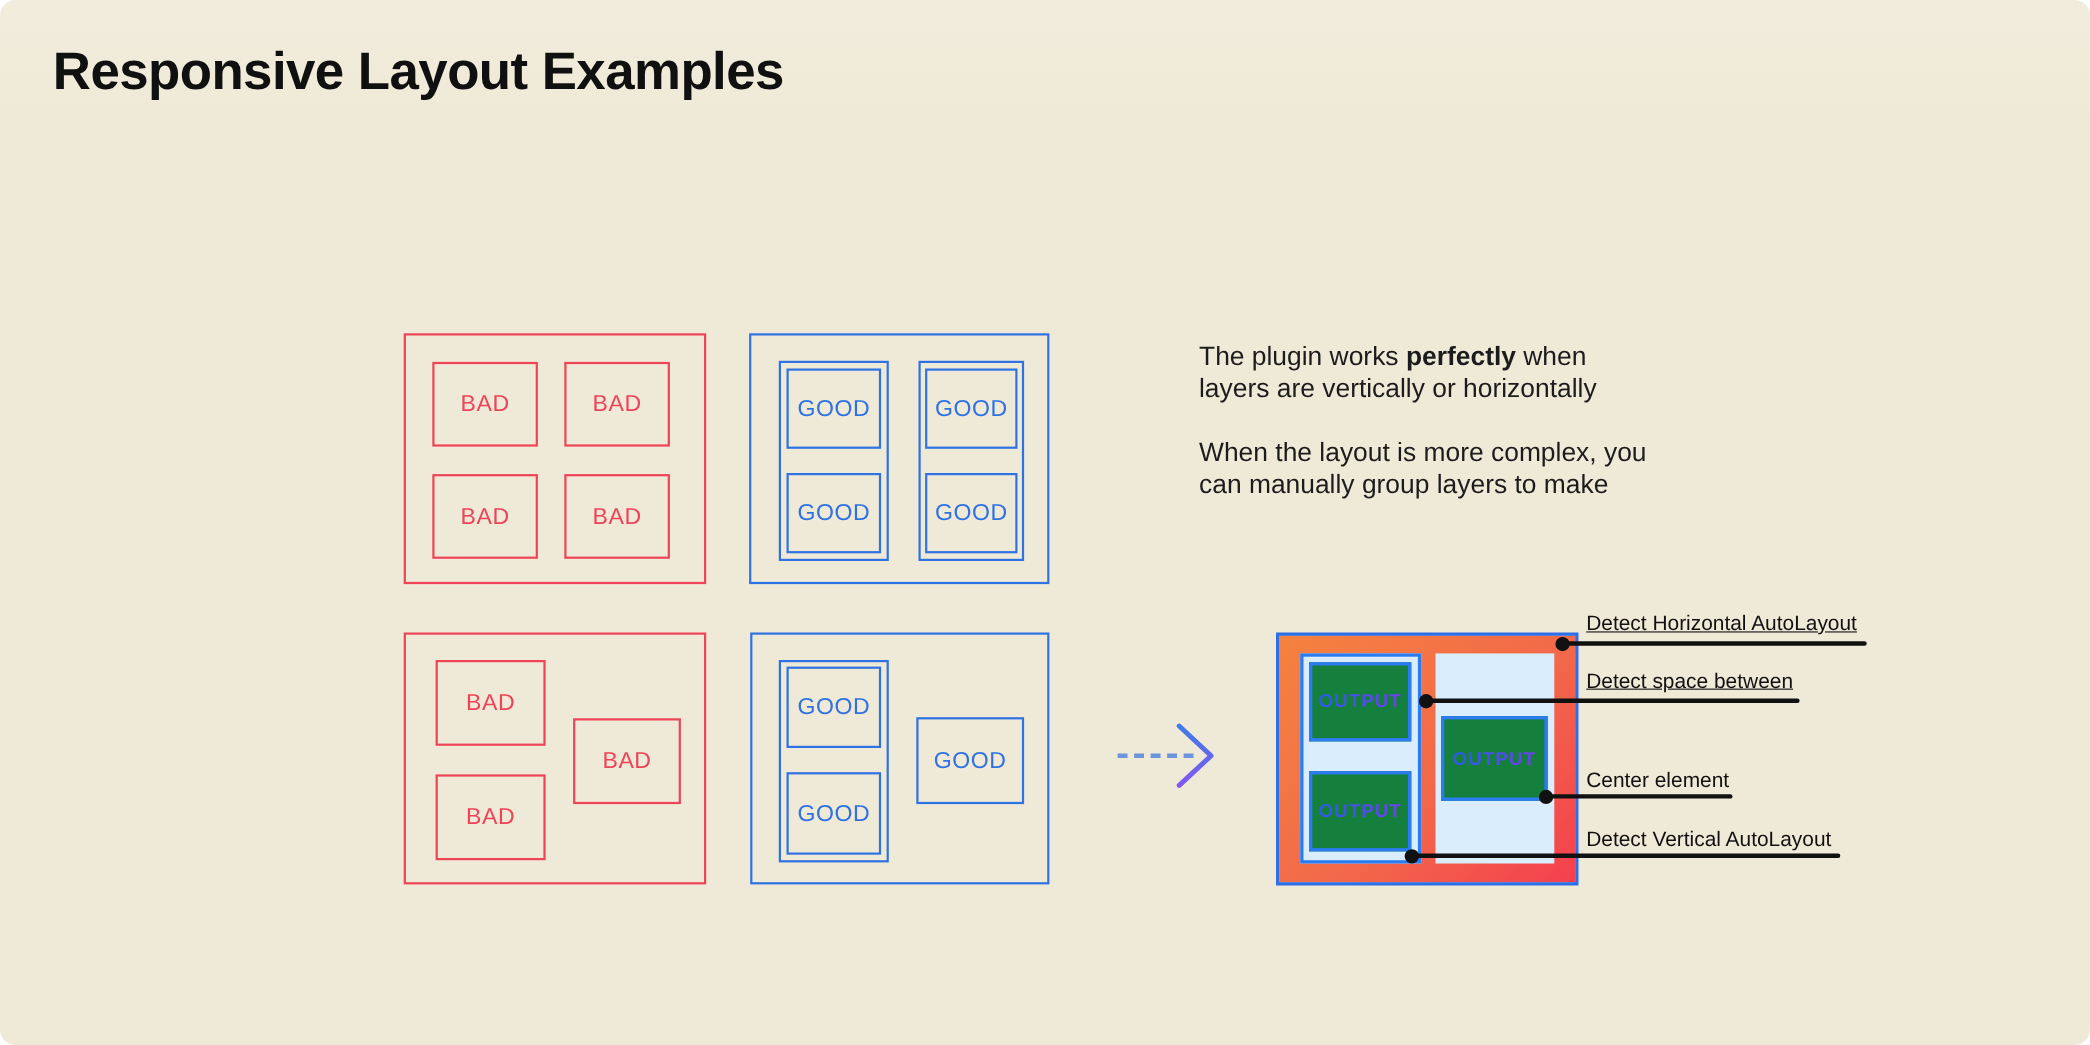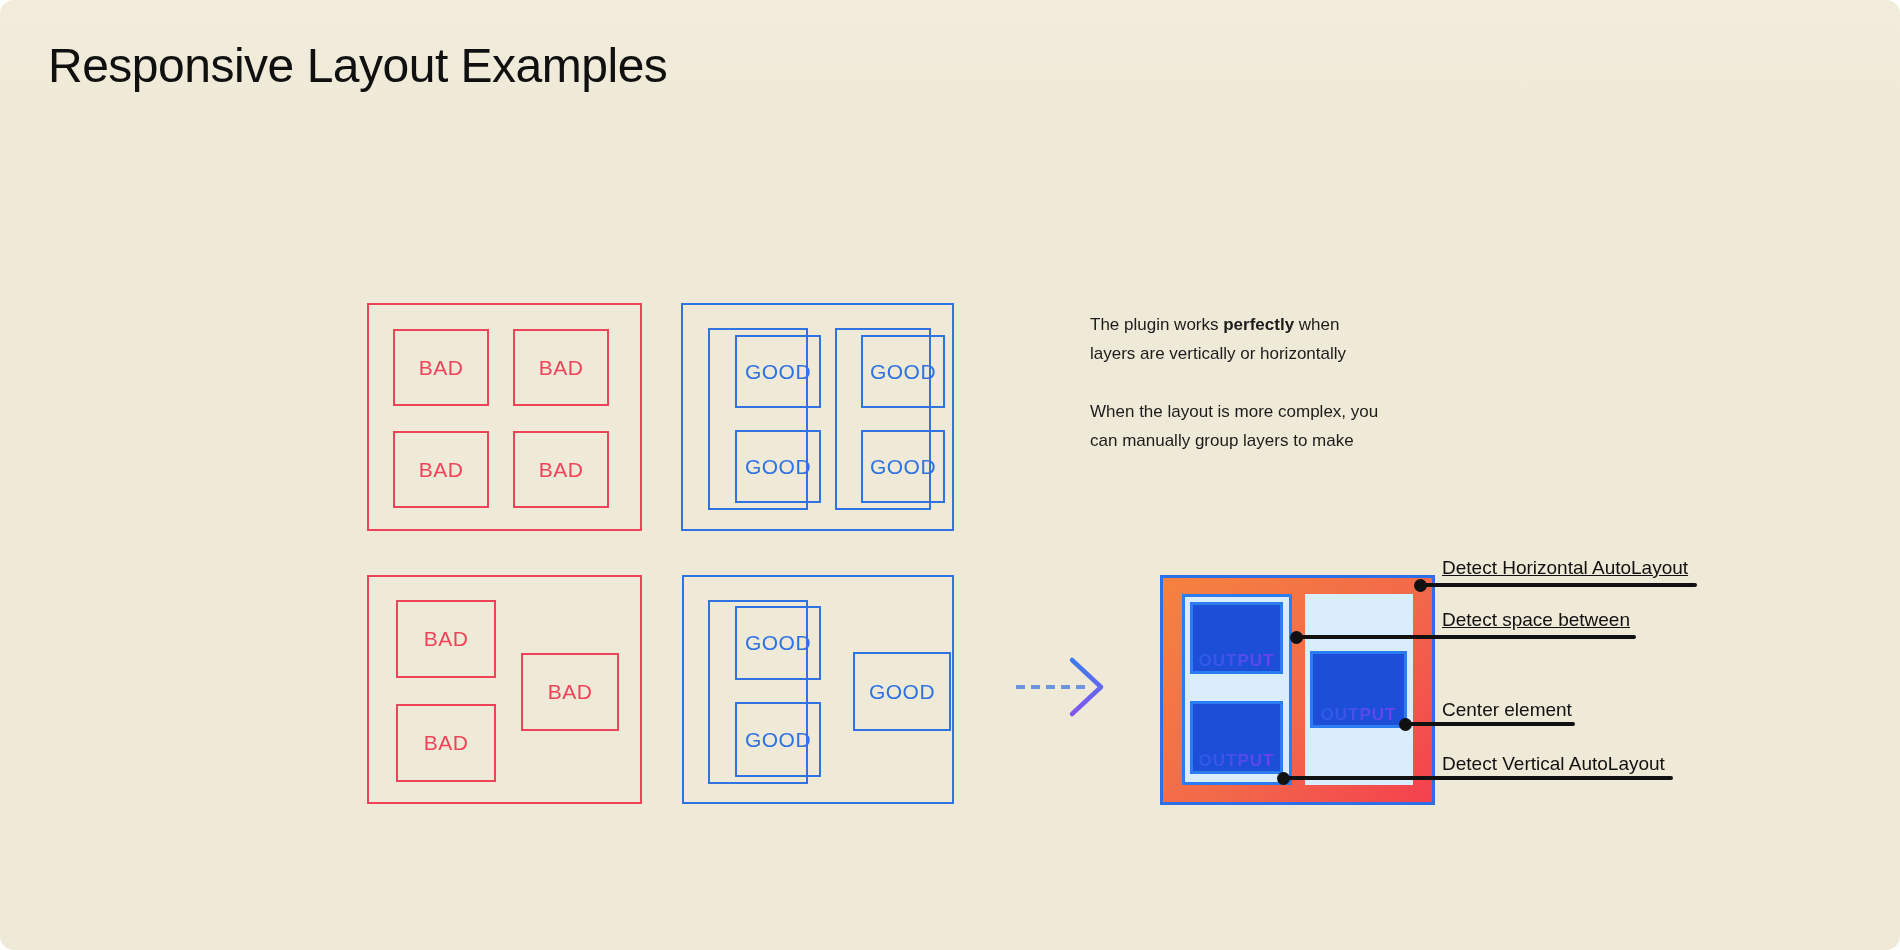--- a/index.html
+++ b/index.html
@@ -4,30 +4,30 @@
 <style>
   html,body{margin:0;padding:0;background:#ffffff;}
   *{box-sizing:border-box;font-family:"Liberation Sans",sans-serif;}
   .canvas{
     position:relative;width:1900px;height:950px;overflow:hidden;
     background:linear-gradient(180deg,#f2ecdd 0%,#efe9d7 12%,#efe9d7 100%);
     border-radius:14px;
   }
   .page-title{
     position:absolute;left:48px;top:38px;margin:0;
-    font-size:48px;font-weight:400;letter-spacing:-0.5px;color:#101010;
+    font-size:48px;font-weight:700;letter-spacing:-0.5px;color:#101010;
   }
   
   .group{position:absolute;border:2px solid;}
   .group.red{border-color:#ee4358;}
   .group.blue{border-color:#2f72e4;}
   .cell{position:absolute;border:2px solid;display:flex;align-items:center;justify-content:center;
         font-size:21px;letter-spacing:0.5px;}
   .cell.red{border-color:#ee4358;color:#ee4358;}
-  .cell.blue{border-color:#2f72e4;color:#2f72e4;margin-left:20px;}
+  .cell.blue{border-color:#2f72e4;color:#2f72e4;}
   .colframe{position:absolute;border:2px solid #2f72e4;}
   
   #g1{left:367px;top:303px;width:275px;height:228px;}
   #g1 .b1{left:24px;top:24px;width:96px;height:77px;}
   #g1 .b2{left:144px;top:24px;width:96px;height:77px;}
   #g1 .b3{left:24px;top:126px;width:96px;height:77px;}
   #g1 .b4{left:144px;top:126px;width:96px;height:77px;}
   
   #g2{left:681px;top:303px;width:273px;height:228px;}
   #g2 .colA{left:25px;top:23px;width:100px;height:182px;}
@@ -42,39 +42,39 @@
   #g3 .b2{left:27px;top:127px;width:100px;height:78px;}
   #g3 .b3{left:152px;top:76px;width:98px;height:78px;}
   
   #g4{left:682px;top:575px;width:272px;height:229px;}
   #g4 .colA{left:24px;top:23px;width:100px;height:184px;}
   #g4 .colA .b1{left:5px;top:4px;width:86px;height:74px;}
   #g4 .colA .b2{left:5px;top:100px;width:86px;height:75px;}
   #g4 .b3{left:149px;top:75px;width:98px;height:79px;}
   
   .desc{position:absolute;left:1090px;top:310px;width:470px;color:#1c1c1c;
-        font-size:17px;line-height:29px;}
+        font-size:24px;line-height:29px;}
   .desc .gap{height:29px;}
   .desc b{font-weight:700;}
   
   .flow-arrow{position:absolute;left:1008px;top:653px;}
   
   .output-frame{
     position:absolute;left:1160px;top:575px;width:275px;height:230px;
     border:3px solid #2e6fe8;
     background:linear-gradient(135deg,#f5823f 0%,#f2694a 55%,#f4404e 100%);
   }
   .o-colframe{
     position:absolute;left:19px;top:16px;width:110px;height:191px;
     border:3px solid #2b7cf0;background:#d9edfc;
   }
   .o-palecol{position:absolute;left:142px;top:16px;width:108px;height:191px;background:#d9edfc;}
   .obox{
-    position:absolute;background:#1d4ed8;border:3px solid #2b7cf0;
-    display:flex;align-items:flex-end;justify-content:center;
+    position:absolute;background:#15803d;border:3px solid #2b7cf0;
+    display:flex;align-items:center;justify-content:center;
   }
   .obox span{
     font-size:17px;font-weight:700;letter-spacing:1px;color:#4356e0;
   }
   @supports (-webkit-background-clip: text) {
     .obox span{
       background:linear-gradient(90deg,#2f5ae8 10%,#7040ee 100%);
       -webkit-background-clip:text;background-clip:text;color:transparent;
     }
   }

